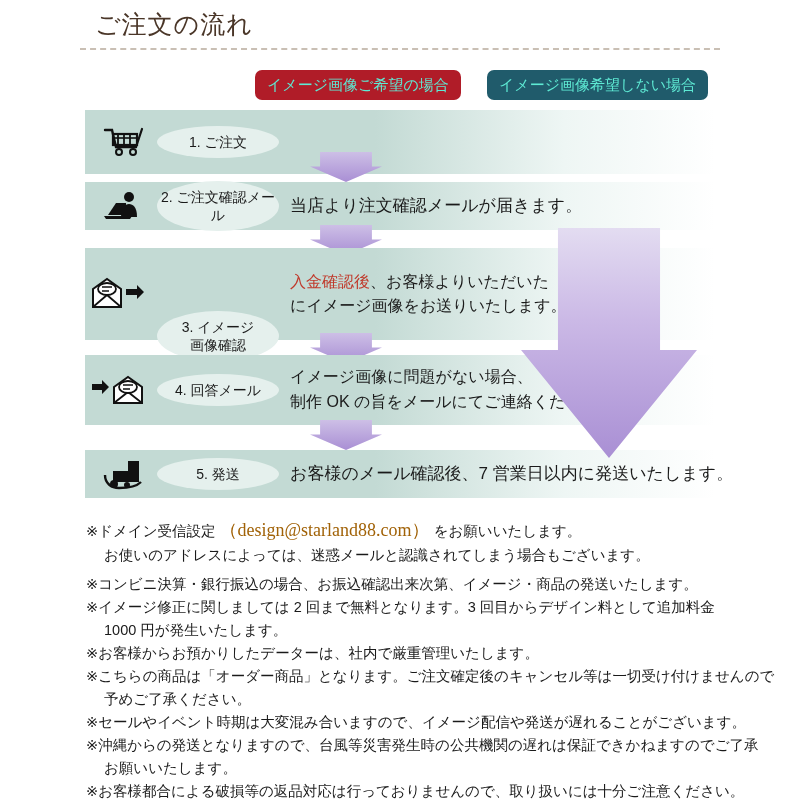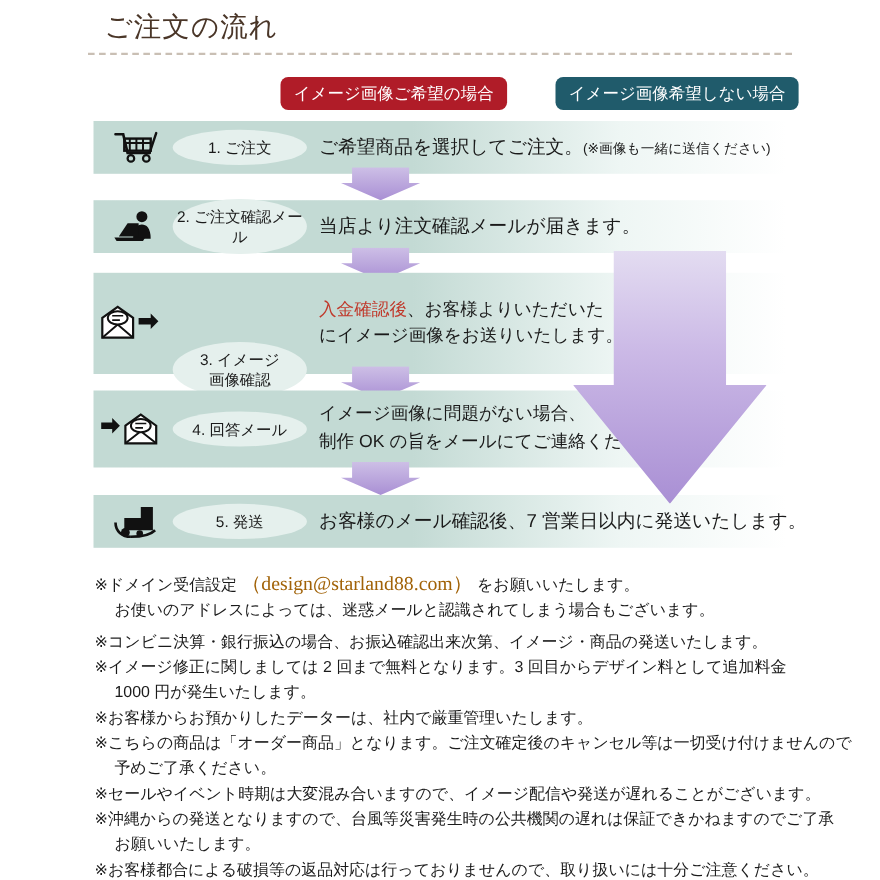--- a/index.html
+++ b/index.html
@@ -29,37 +29,36 @@
     width: 640px; height: 0;
     border-top: 2px dashed #c9bfb4;
   }
 
   
   .path-pill {
     position: absolute;
     top: 70px;
     height: 30px;
     border-radius: 7px;
-    color: #ffffff;
+    color: #5eead4;
     font-size: 15px;
     display: flex;
     align-items: center;
     justify-content: center;
     padding: 0 12px;
     white-space: nowrap;
     box-sizing: border-box;
   }
   #pill-with-image {
     left: 255px;
     background: #b01c28;
   }
   #pill-without-image {
     left: 487px;
     background: #205b6b;
-    margin-left: 18px;
   }
 
   
   .flow-row {
     position: absolute;
     left: 85px;
     width: 630px;
     background: linear-gradient(to right, #c3dad4 0%, #c3dad4 46%, #eef6f4 76%, #ffffff 100%);
     box-sizing: border-box;
   }
@@ -97,21 +96,21 @@
     line-height: 1.45;
     white-space: nowrap;
   }
   .step-text .small {
     font-size: 12.5px;
   }
   .step-text .accent {
     color: #c0392b;
   }
 
-  #row-1 { top: 110px; height: 48px; }
+  #row-1 { top: 110px; height: 64px; }
   #row-2 { top: 182px; height: 48px; }
   #row-3 { top: 248px; height: 92px; }
   #row-4 { top: 355px; height: 70px; }
   #row-5 { top: 450px; height: 48px; }
 
   #row-3 .step-text { font-size: 16px; line-height: 1.5; }
   #row-4 .step-text { font-size: 16px; line-height: 1.55; }
 
   
   .connector-arrow {
@@ -175,23 +174,20 @@
         <path d="M2 3 H9 L13 20 H33" stroke="#111" stroke-width="2.4" fill="none" stroke-linecap="round"></path>
         <rect x="10" y="7" width="24" height="11" fill="none" stroke="#111" stroke-width="2.2"></rect>
         <path d="M15 7 V18 M21 7 V18 M27 7 V18" stroke="#111" stroke-width="1.8"></path>
         <path d="M10 11 H34" stroke="#111" stroke-width="1.6"></path>
         <path d="M33 20 L39 2" stroke="#111" stroke-width="2.2" fill="none" stroke-linecap="round"></path>
         <circle cx="16" cy="25" r="3" fill="none" stroke="#111" stroke-width="2"></circle>
         <circle cx="30" cy="25" r="3" fill="none" stroke="#111" stroke-width="2"></circle>
       </svg>
     </div>
     <div class="step-badge">1. ご注文</div>
-    <div class="step-text">
-      <span>ご希望商品を選択してご注文。</span><span class="small">(※画像も一緒に送信ください)</span>
-    </div>
   </div>
 </div>
 
 <div class="connector-arrow" id="arrow-1"></div>
 
 <div class="flow-row" id="row-2">
   <div class="row-inner">
     <div class="step-icon">
       <svg width="44" height="30" viewBox="0 0 44 30">
         <circle cx="27" cy="6" r="5" fill="#111"></circle>

